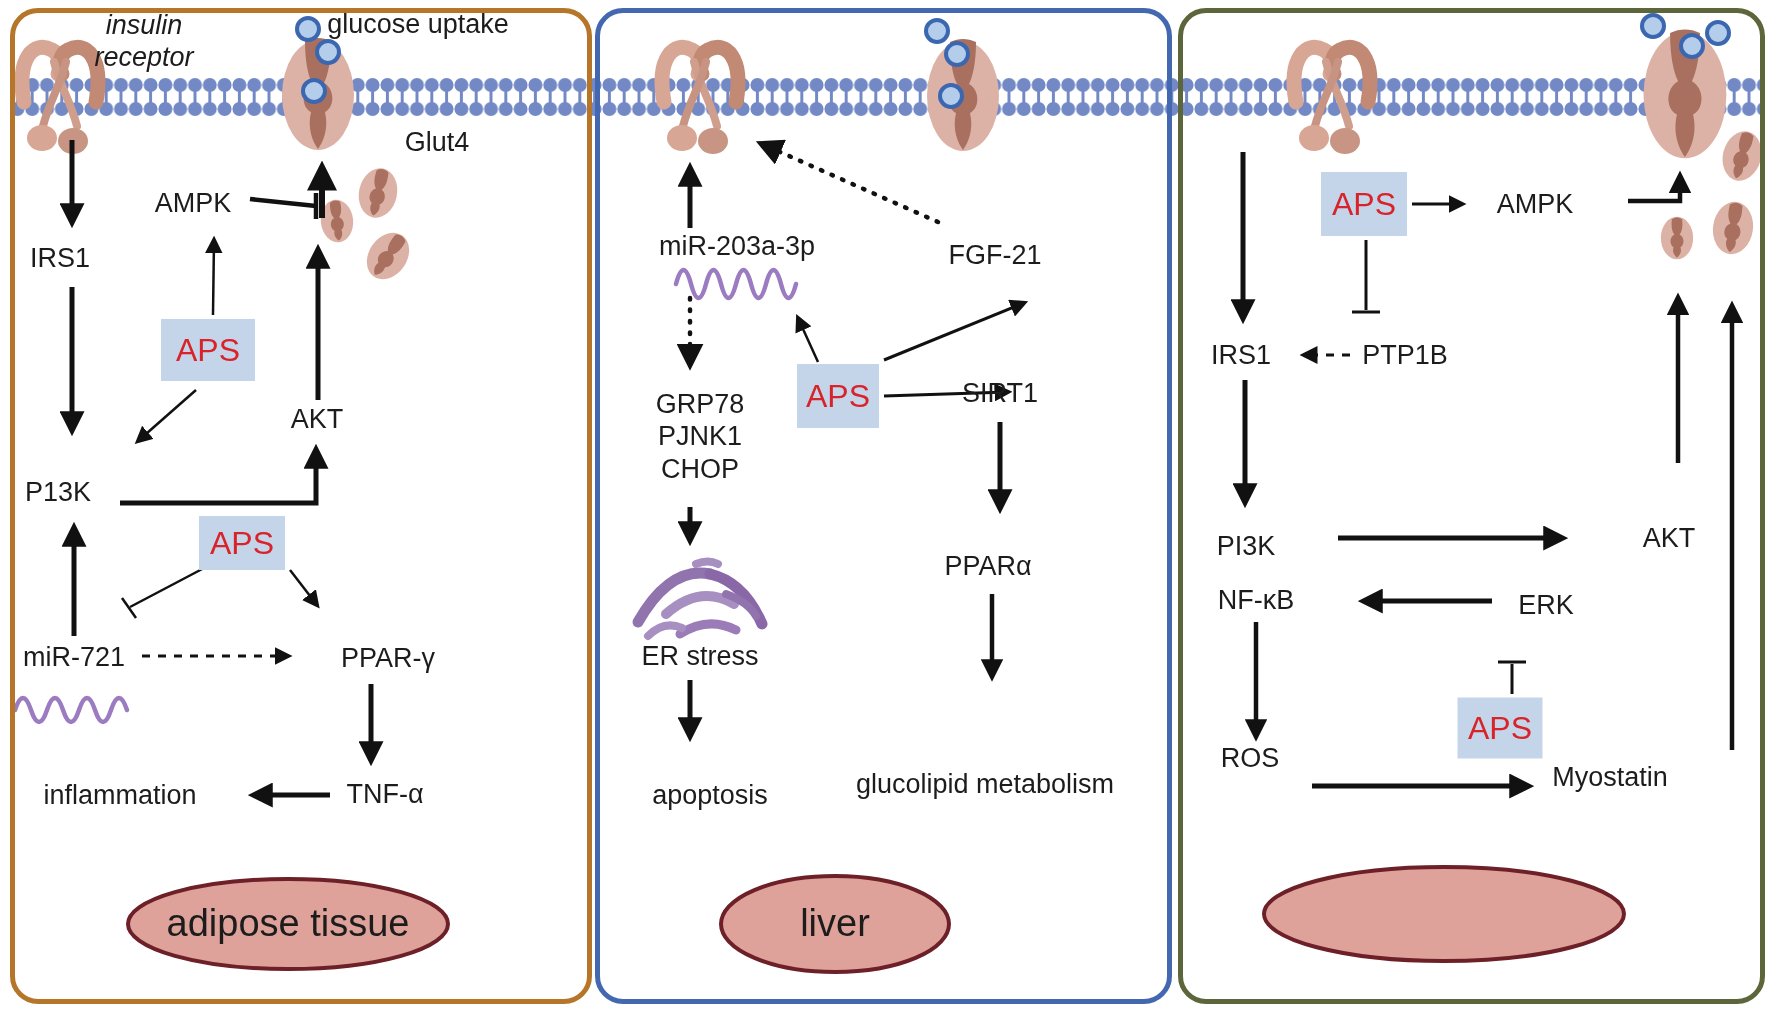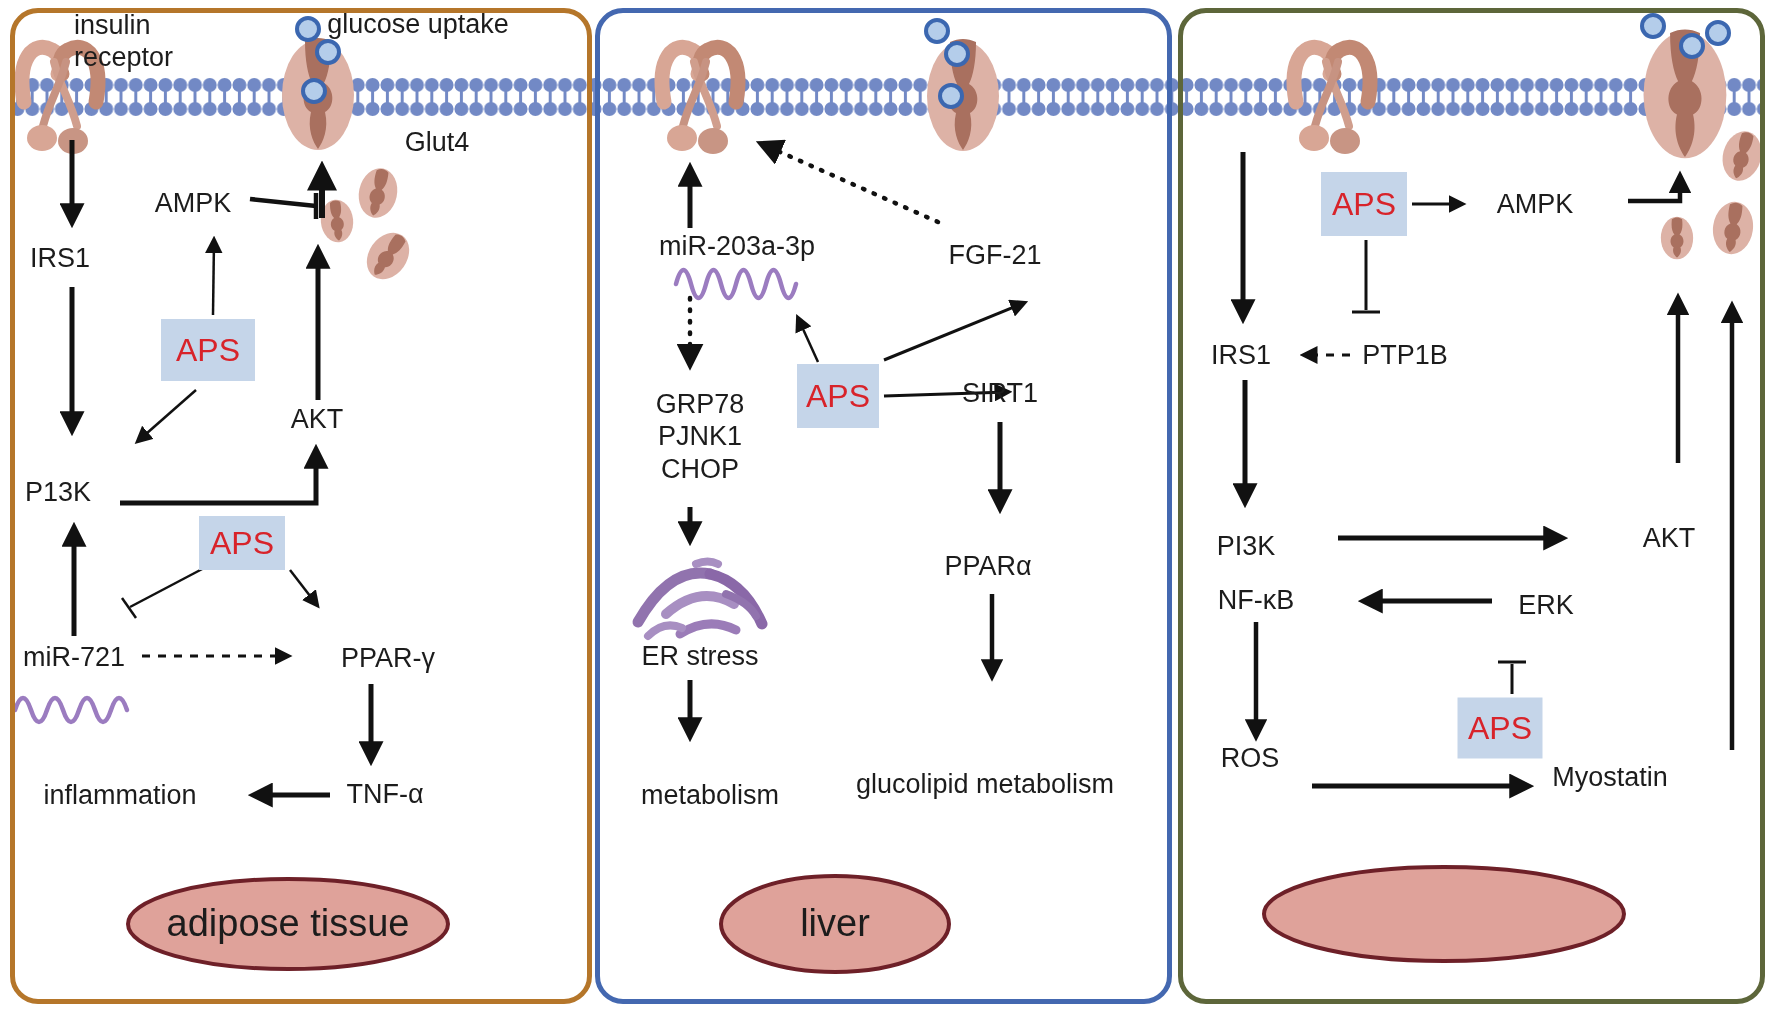--- a/index.html
+++ b/index.html
@@ -8,21 +8,21 @@
          font-family:"Liberation Sans",sans-serif;}
   .panel{position:absolute;top:8px;height:986px;border-radius:28px;border:5px solid #000;}
   #panel-adipose{left:10px;width:572px;border-color:var(--panel_adipose_border);}
   #panel-liver{left:595px;width:567px;border-color:var(--panel_liver_border);}
   #panel-muscle{left:1178px;width:577px;border-color:var(--panel_muscle_border);}
   .layer{position:absolute;left:0;top:0;}
   .panel{z-index:2;pointer-events:none;}
   svg.gfx{z-index:1;}
   .lbl{position:absolute;transform:translate(-50%,-50%);font-size:27px;color:var(--label);
        white-space:nowrap;z-index:3;line-height:1.2;}
-  .lbl.wrap{white-space:normal;width:140px;}
+  .lbl.wrap{white-space:normal;text-align:center;width:140px;font-style:italic;}
   .lbl.tissue{font-size:38px;}
   .lbl.stack{white-space:normal;text-align:center;}
   .aps{position:absolute;transform:translate(-50%,-50%);background:var(--aps_box);
        color:var(--aps_text);font-size:32px;display:flex;align-items:center;
        justify-content:center;z-index:3;}
   
   .arrow{stroke:var(--arrow);fill:none;}
   .w5{stroke-width:5px;} .w4{stroke-width:4.5px;} .w3{stroke-width:3px;} .w2{stroke-width:2.5px;}
   .w6{stroke-width:6px;}
   .dash{stroke-dasharray:8 8;}
@@ -210,21 +210,21 @@
   <div class="lbl" style="left:995px;top:255px">FGF-21</div>
   <div class="lbl stack" style="left:700px;top:437px">
     <div>GRP78</div>
     <div>PJNK1</div>
     <div>CHOP</div>
   </div>
   <div class="aps" style="left:838px;top:396px;width:82px;height:64px">APS</div>
   <div class="lbl" style="left:1000px;top:393px">SIRT1</div>
   <div class="lbl" style="left:988px;top:566px">PPARα</div>
   <div class="lbl" style="left:700px;top:656px">ER stress</div>
-  <div class="lbl" style="left:710px;top:795px">metabolism</div>
+  <div class="lbl" style="left:710px;top:795px">apoptosis</div>
   <div class="lbl" style="left:985px;top:784px">glucolipid metabolism</div>
   <div class="lbl tissue" style="left:835px;top:924px">liver</div>
 
   <div class="aps" style="left:1364px;top:204px;width:86px;height:64px">APS</div>
   <div class="lbl" style="left:1535px;top:204px">AMPK</div>
   <div class="lbl" style="left:1241px;top:355px">IRS1</div>
   <div class="lbl" style="left:1405px;top:355px">PTP1B</div>
   <div class="lbl" style="left:1246px;top:546px">PI3K</div>
   <div class="lbl" style="left:1669px;top:538px">AKT</div>
   <div class="lbl" style="left:1256px;top:600px">NF-κB</div>

